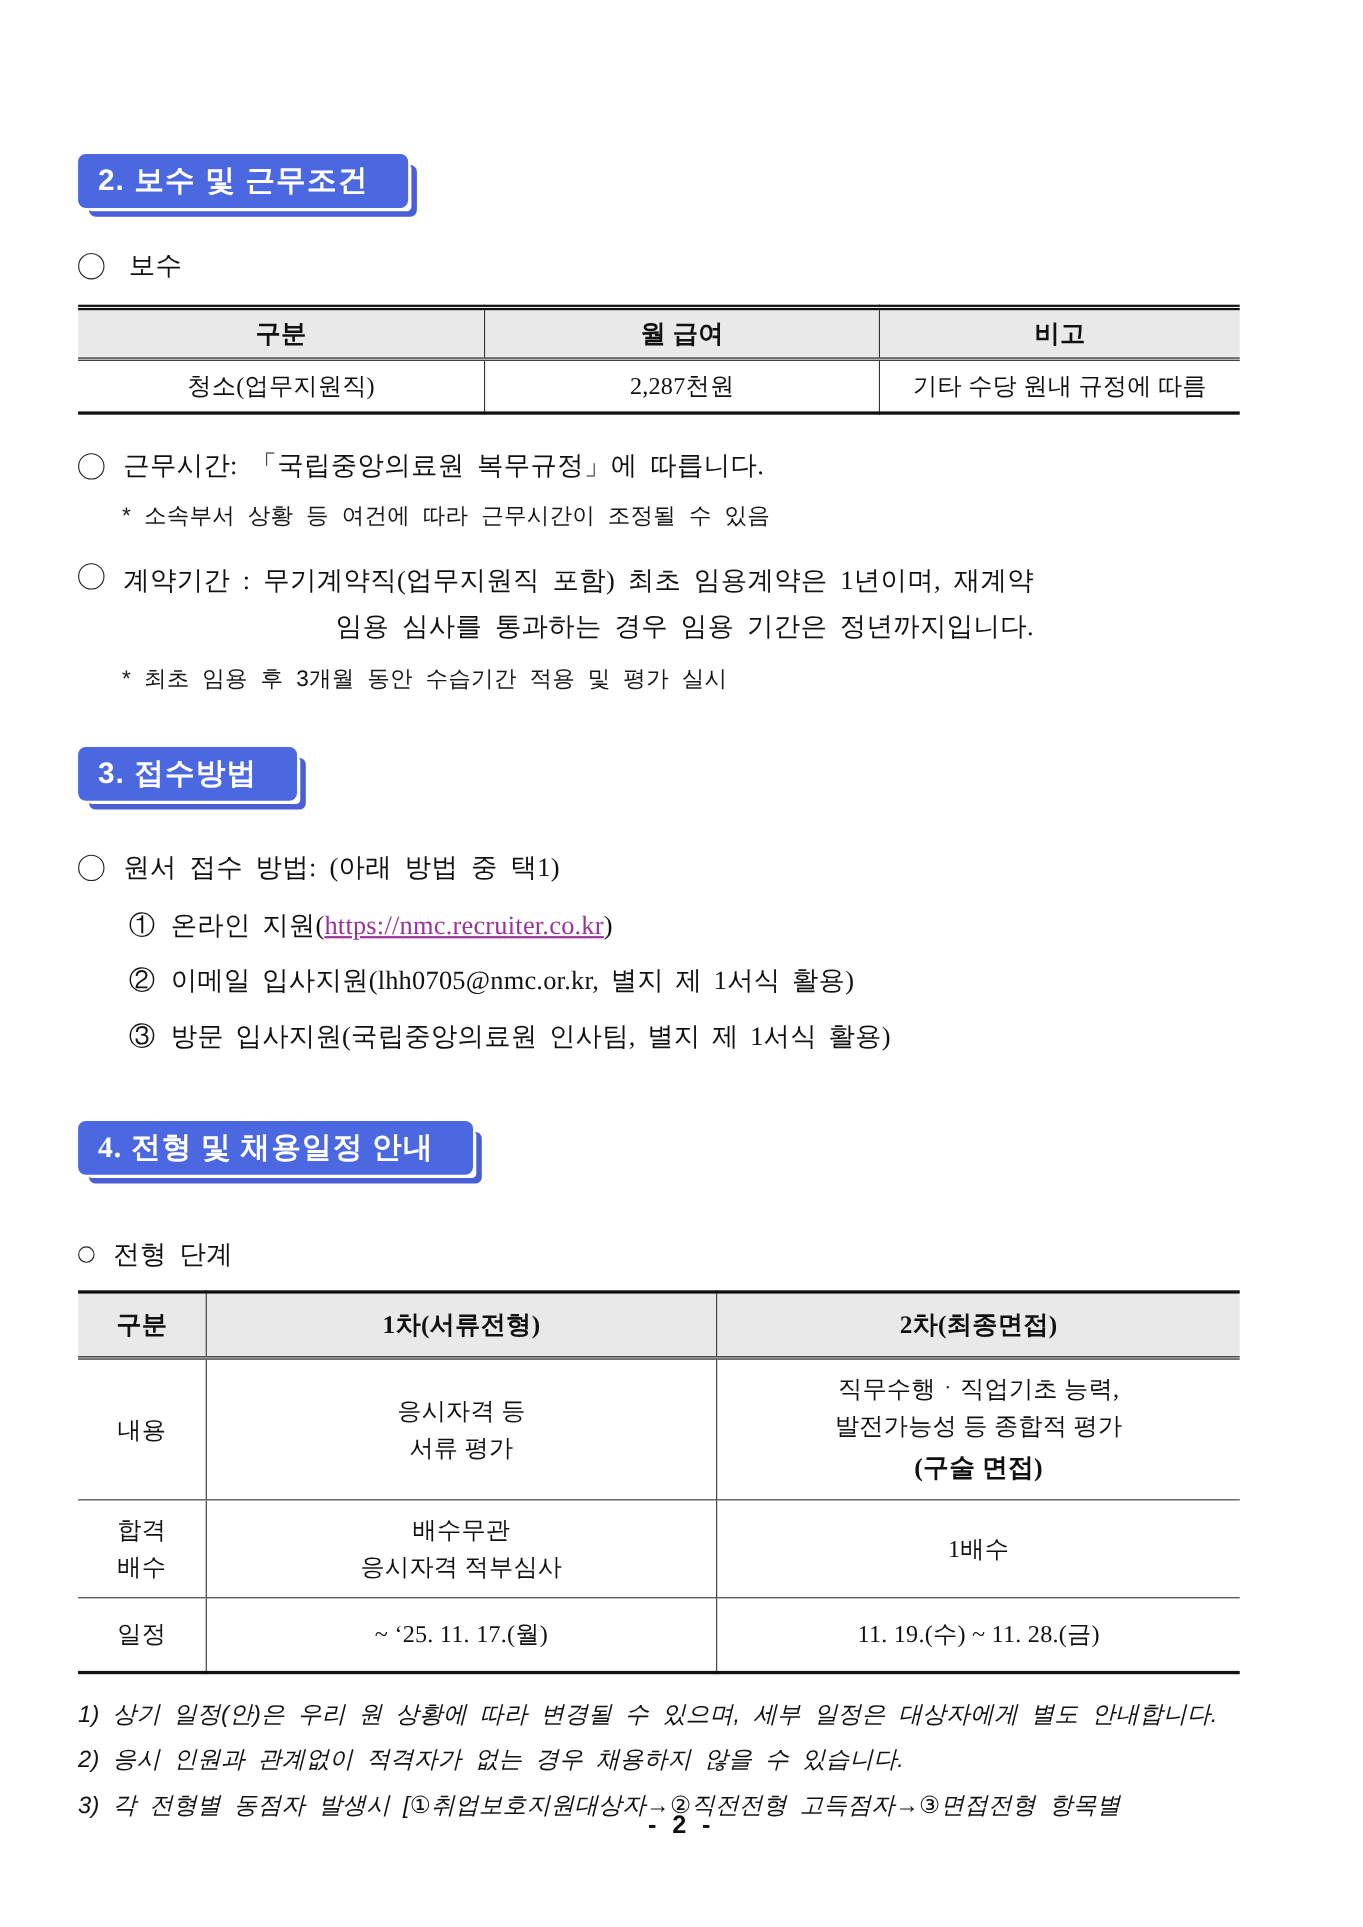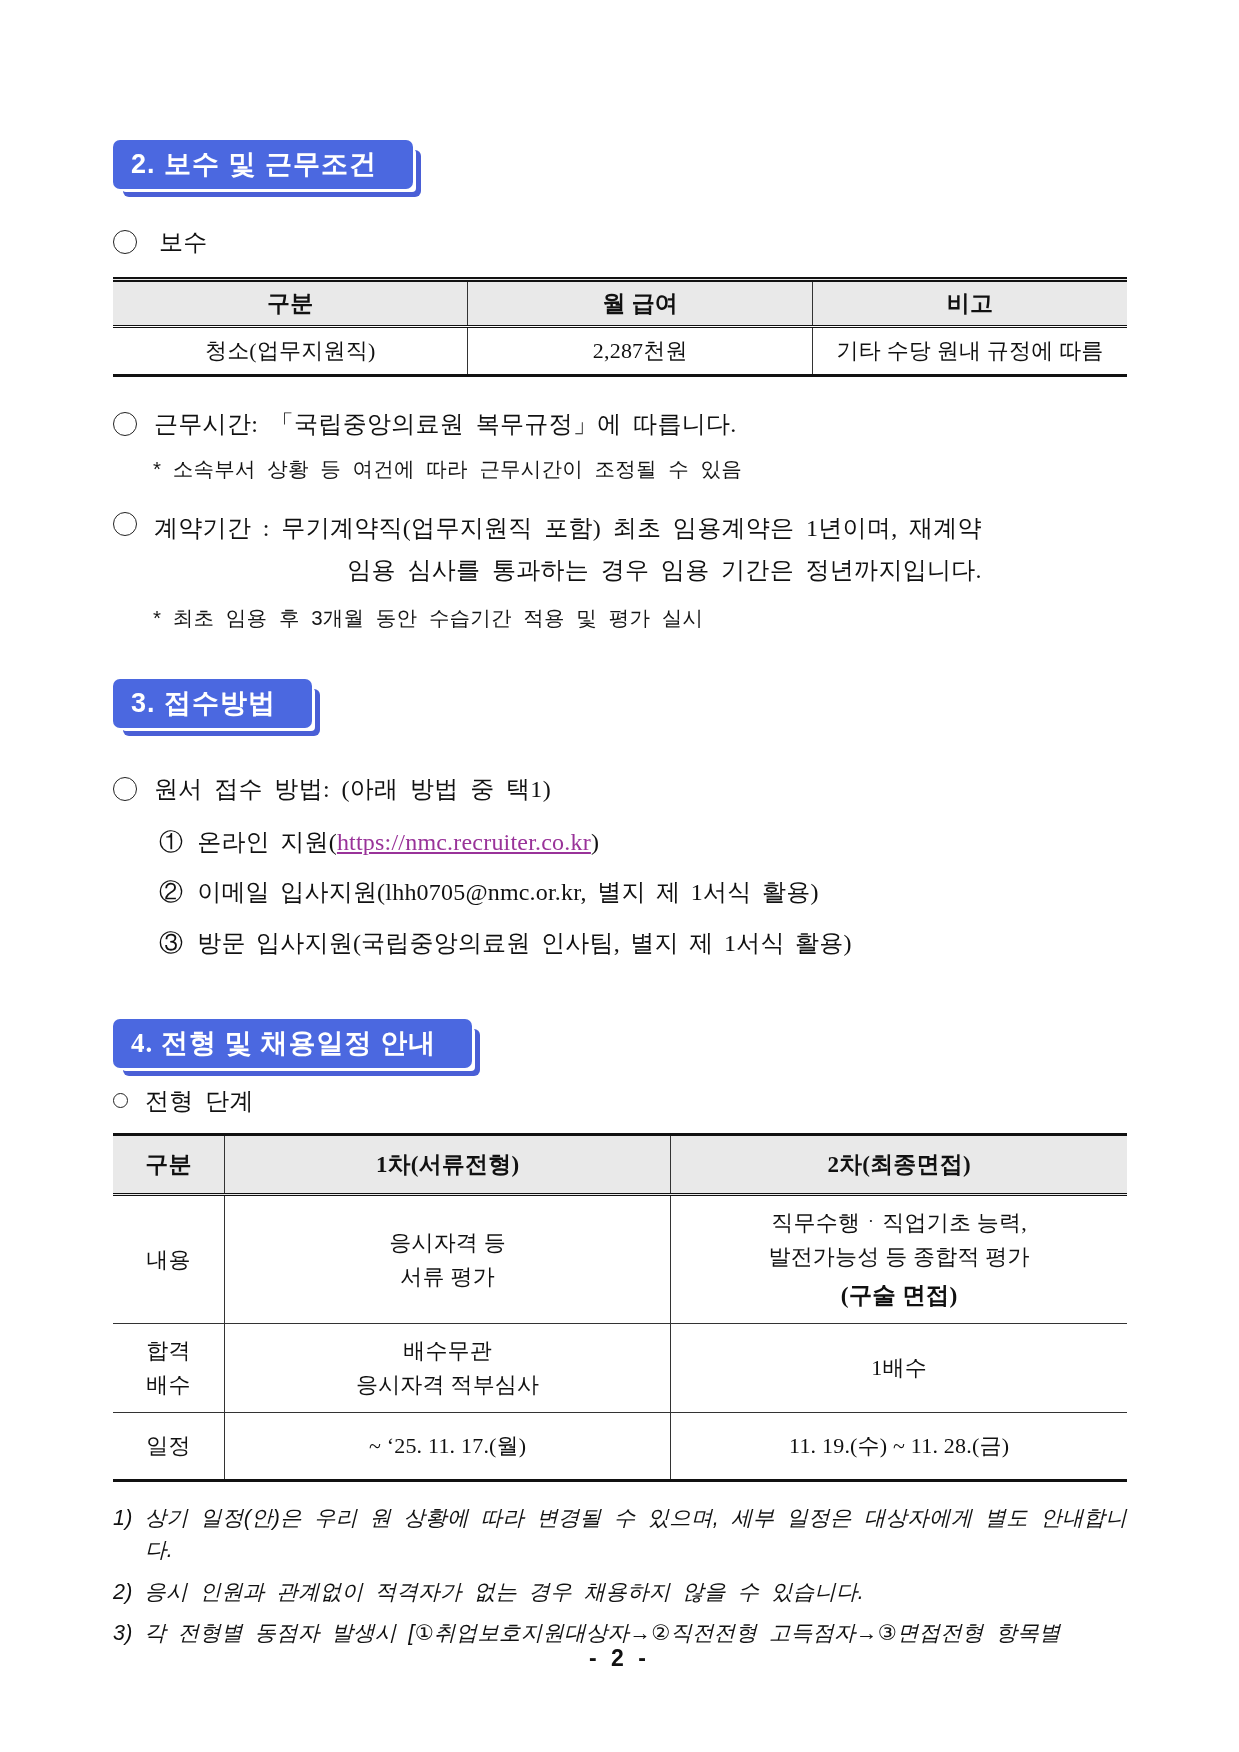--- a/index.html
+++ b/index.html
@@ -10,21 +10,21 @@
     --ink:#111;
   }
   *{box-sizing:border-box;}
   html,body{margin:0;padding:0;background:#ffffff;}
   .page{
     position:relative;
     width:1239px;height:1752px;
     margin:0 auto;
     background:#fff;
     overflow:hidden;
-    padding:140px 112px 0 113px;
+    padding:140px 112px 0 71px;
     font-family:"Liberation Serif","DejaVu Serif",serif;
     color:var(--ink);
   }
   
   .sec-header{
     display:inline-block;
     background:var(--section-header-bg);
     color:#fff;
     font-family:"Liberation Sans","DejaVu Sans",sans-serif;
     font-weight:bold;
@@ -232,21 +232,21 @@
       <span class="inum">③</span>
       <span>방문 입사지원(국립중앙의료원 인사팀, 별지 제 1서식 활용)</span>
     </div>
   </section>
 
   <section class="sec">
     <div class="sec-header" style="margin-top:58px;font-family:Liberation Serif, serif;">
       <span>4. 전형 및 채용일정 안내</span>
     </div>
 
-    <div class="orow" style="margin-top:16px;">
+    <div class="orow" style="margin-top:56px;">
       <span class="ocircle small"></span>
       <span>전형 단계</span>
     </div>
 
     <table class="doc-table t2" style="margin-top:15px;">
       <colgroup>
           <col style="width:11%">
           <col style="width:44%">
           <col style="width:45%">
         </colgroup>

